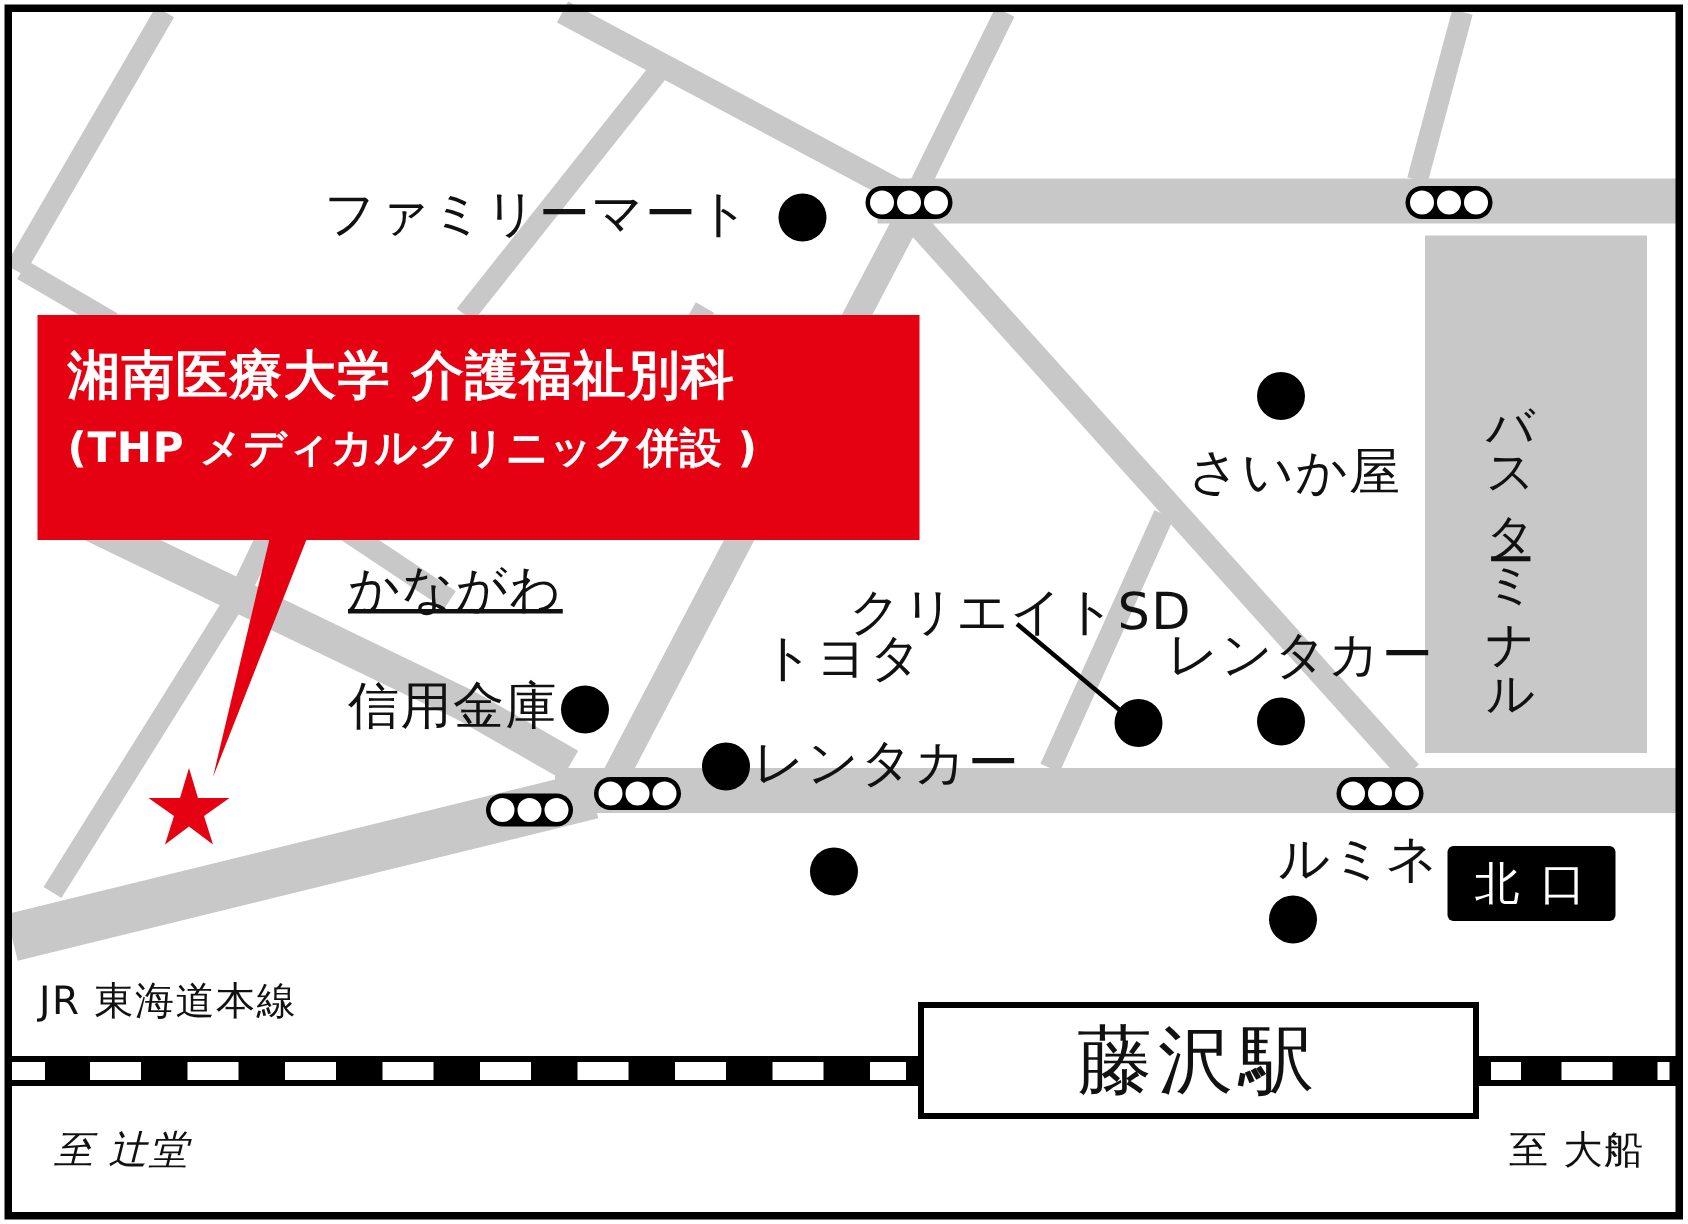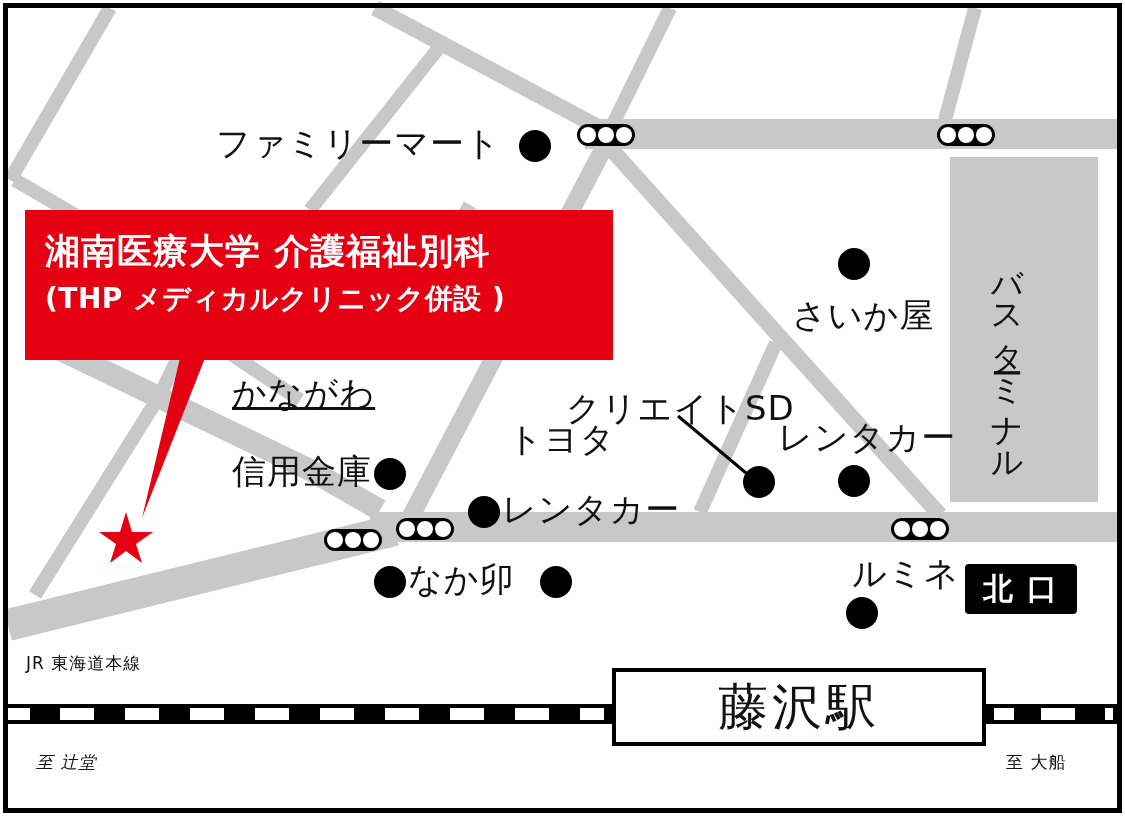--- a/index.html
+++ b/index.html
@@ -1,30 +1,30 @@
 <!DOCTYPE html>
 <html><head>
   <meta charset="utf-8">
   <style>
     html, body { margin: 0; padding: 0; background: #ffffff; }
     body { width: 1125px; height: 816px; position: relative; overflow: hidden; font-family: "DejaVu Sans", "Liberation Sans", sans-serif; }
     #map { position: absolute; left: 0; top: 0; width: 1125px; height: 816px; }
     svg.layer { position: absolute; left: 0; top: 0; }
     .lbl { position: absolute; color: #111; white-space: nowrap; font-size: 34px; line-height: 1; letter-spacing: 1px; }
-    .lbl-sm { font-size: 17px; }
+    .lbl-sm { font-size: 26px; }
     .dot { display: inline-block; width: 32px; height: 32px; border-radius: 50%; background: #000; vertical-align: middle; }
     .dot-abs { position: absolute; width: 32px; height: 32px; border-radius: 50%; background: #000; }
     .callout { position: absolute; left: 25px; top: 210px; width: 588px; height: 150px; background: #e50012; color: #fff; box-sizing: border-box; padding: 24px 0 0 20px; }
     .callout .t1 { font-size: 35px; font-weight: bold; letter-spacing: 1px; line-height: 1; }
     .callout .t2 { font-size: 28px; font-weight: bold; margin-top: 16px; line-height: 1; letter-spacing: 0.5px; }
     .signal { position: absolute; width: 58px; height: 22px; background: #000; border-radius: 11px; display: flex; align-items: center; justify-content: space-between; padding: 0 3px; box-sizing: border-box; }
     .signal span { width: 16px; height: 16px; border-radius: 50%; background: #fff; display: block; }
     .bus-terminal { position: absolute; left: 950px; top: 157px; width: 148px; height: 345px; background: #c8c8c9; }
     .bus-label { position: absolute; left: 990px; top: 248px; font-size: 32px; color: #111; writing-mode: vertical-rl; line-height: 1.05; letter-spacing: 0px; }
-    .north-exit { position: absolute; left: 965px; top: 564px; width: 112px; height: 50px; background: #000; color: #fff; border-radius: 4px; font-size: 30px; display: flex; align-items: center; justify-content: center; letter-spacing: 14px; padding-left: 12px; box-sizing: border-box; font-weight: bold; }
+    .north-exit { position: absolute; left: 965px; top: 564px; width: 112px; height: 50px; background: #000; color: #fff; border-radius: 4px; font-size: 30px; display: flex; align-items: center; justify-content: center; letter-spacing: 14px; padding-left: 12px; box-sizing: border-box; font-weight: normal; }
     .station { position: absolute; left: 612px; top: 668px; width: 374px; height: 78px; background: #fff; border: 4px solid #000; box-sizing: border-box; display: flex; align-items: center; justify-content: center; font-size: 50px; letter-spacing: 4px; color: #111; }
     .frame { position: absolute; left: 3px; top: 3px; width: 1119px; height: 810px; border: 5px solid #000; box-sizing: border-box; pointer-events: none; }
   </style>
 </head>
 <body>
 
 <div id="map">
 
   <svg class="layer" width="1125" height="816" viewBox="0 0 1125 816">
     <g stroke="#c8c8c9" stroke-linecap="butt" fill="none">
@@ -125,23 +125,20 @@
   <div class="dot-abs" style="left:743px; top:466px;"></div>
 
   <div class="lbl" style="left:508px; top:422px;">トヨタ</div>
   <div class="lbl" style="left:468px; top:460px;margin-top:32px;">
     <span class="dot" style="margin-right:2px;"></span><span>レンタカー</span>
   </div>
 
   <div class="lbl" style="left:778px; top:420px;">レンタカー</div>
   <div class="dot-abs" style="left:838px; top:465px;"></div>
 
-  <div class="lbl" style="left:374px; top:562px;">
-    <span class="dot" style="margin-right:2px;"></span><span>なか卯</span>
-  </div>
   <div class="lbl" style="left:540px; top:562px;">
     <span class="dot" style="margin-right:2px;"></span>
   </div>
 
   <div class="lbl" style="left:808px; top:556px;margin-left:44px;">ルミネ</div>
   <div class="dot-abs" style="left:846px; top:597px;"></div>
 
   <div class="north-exit">北口</div>
 
   <div class="lbl lbl-sm" style="left:26px; top:655px;">JR 東海道本線</div>

